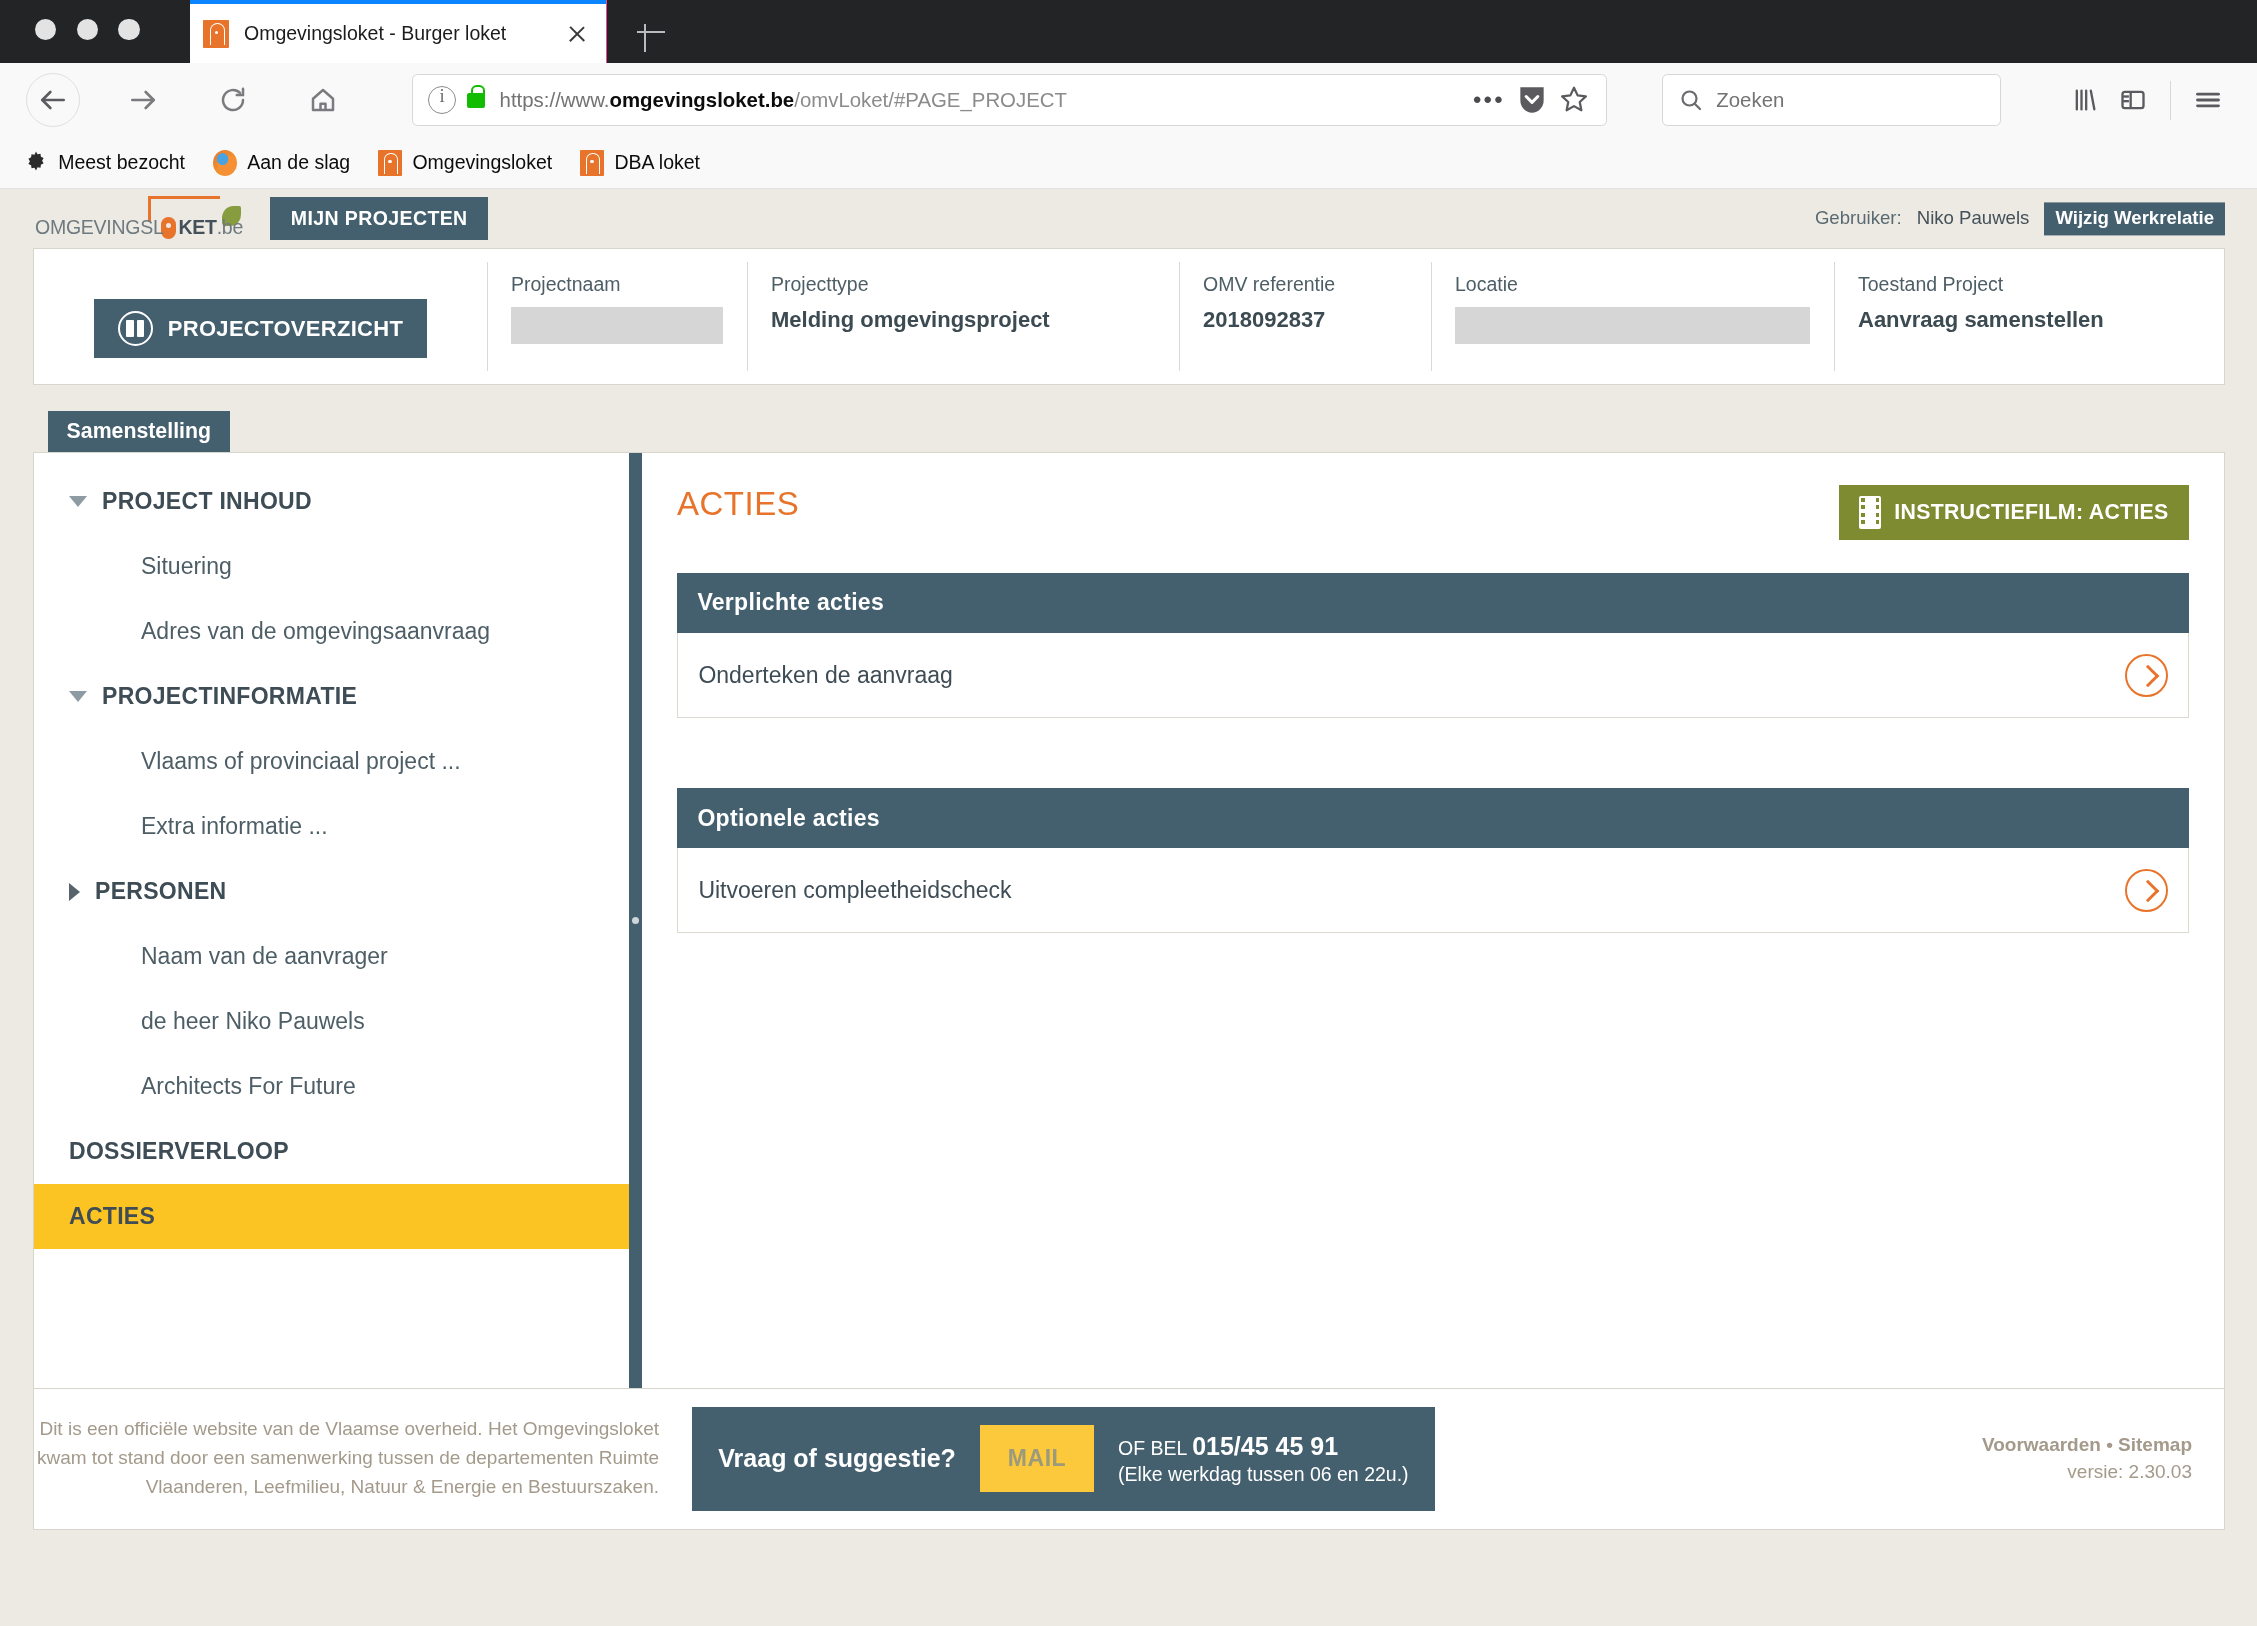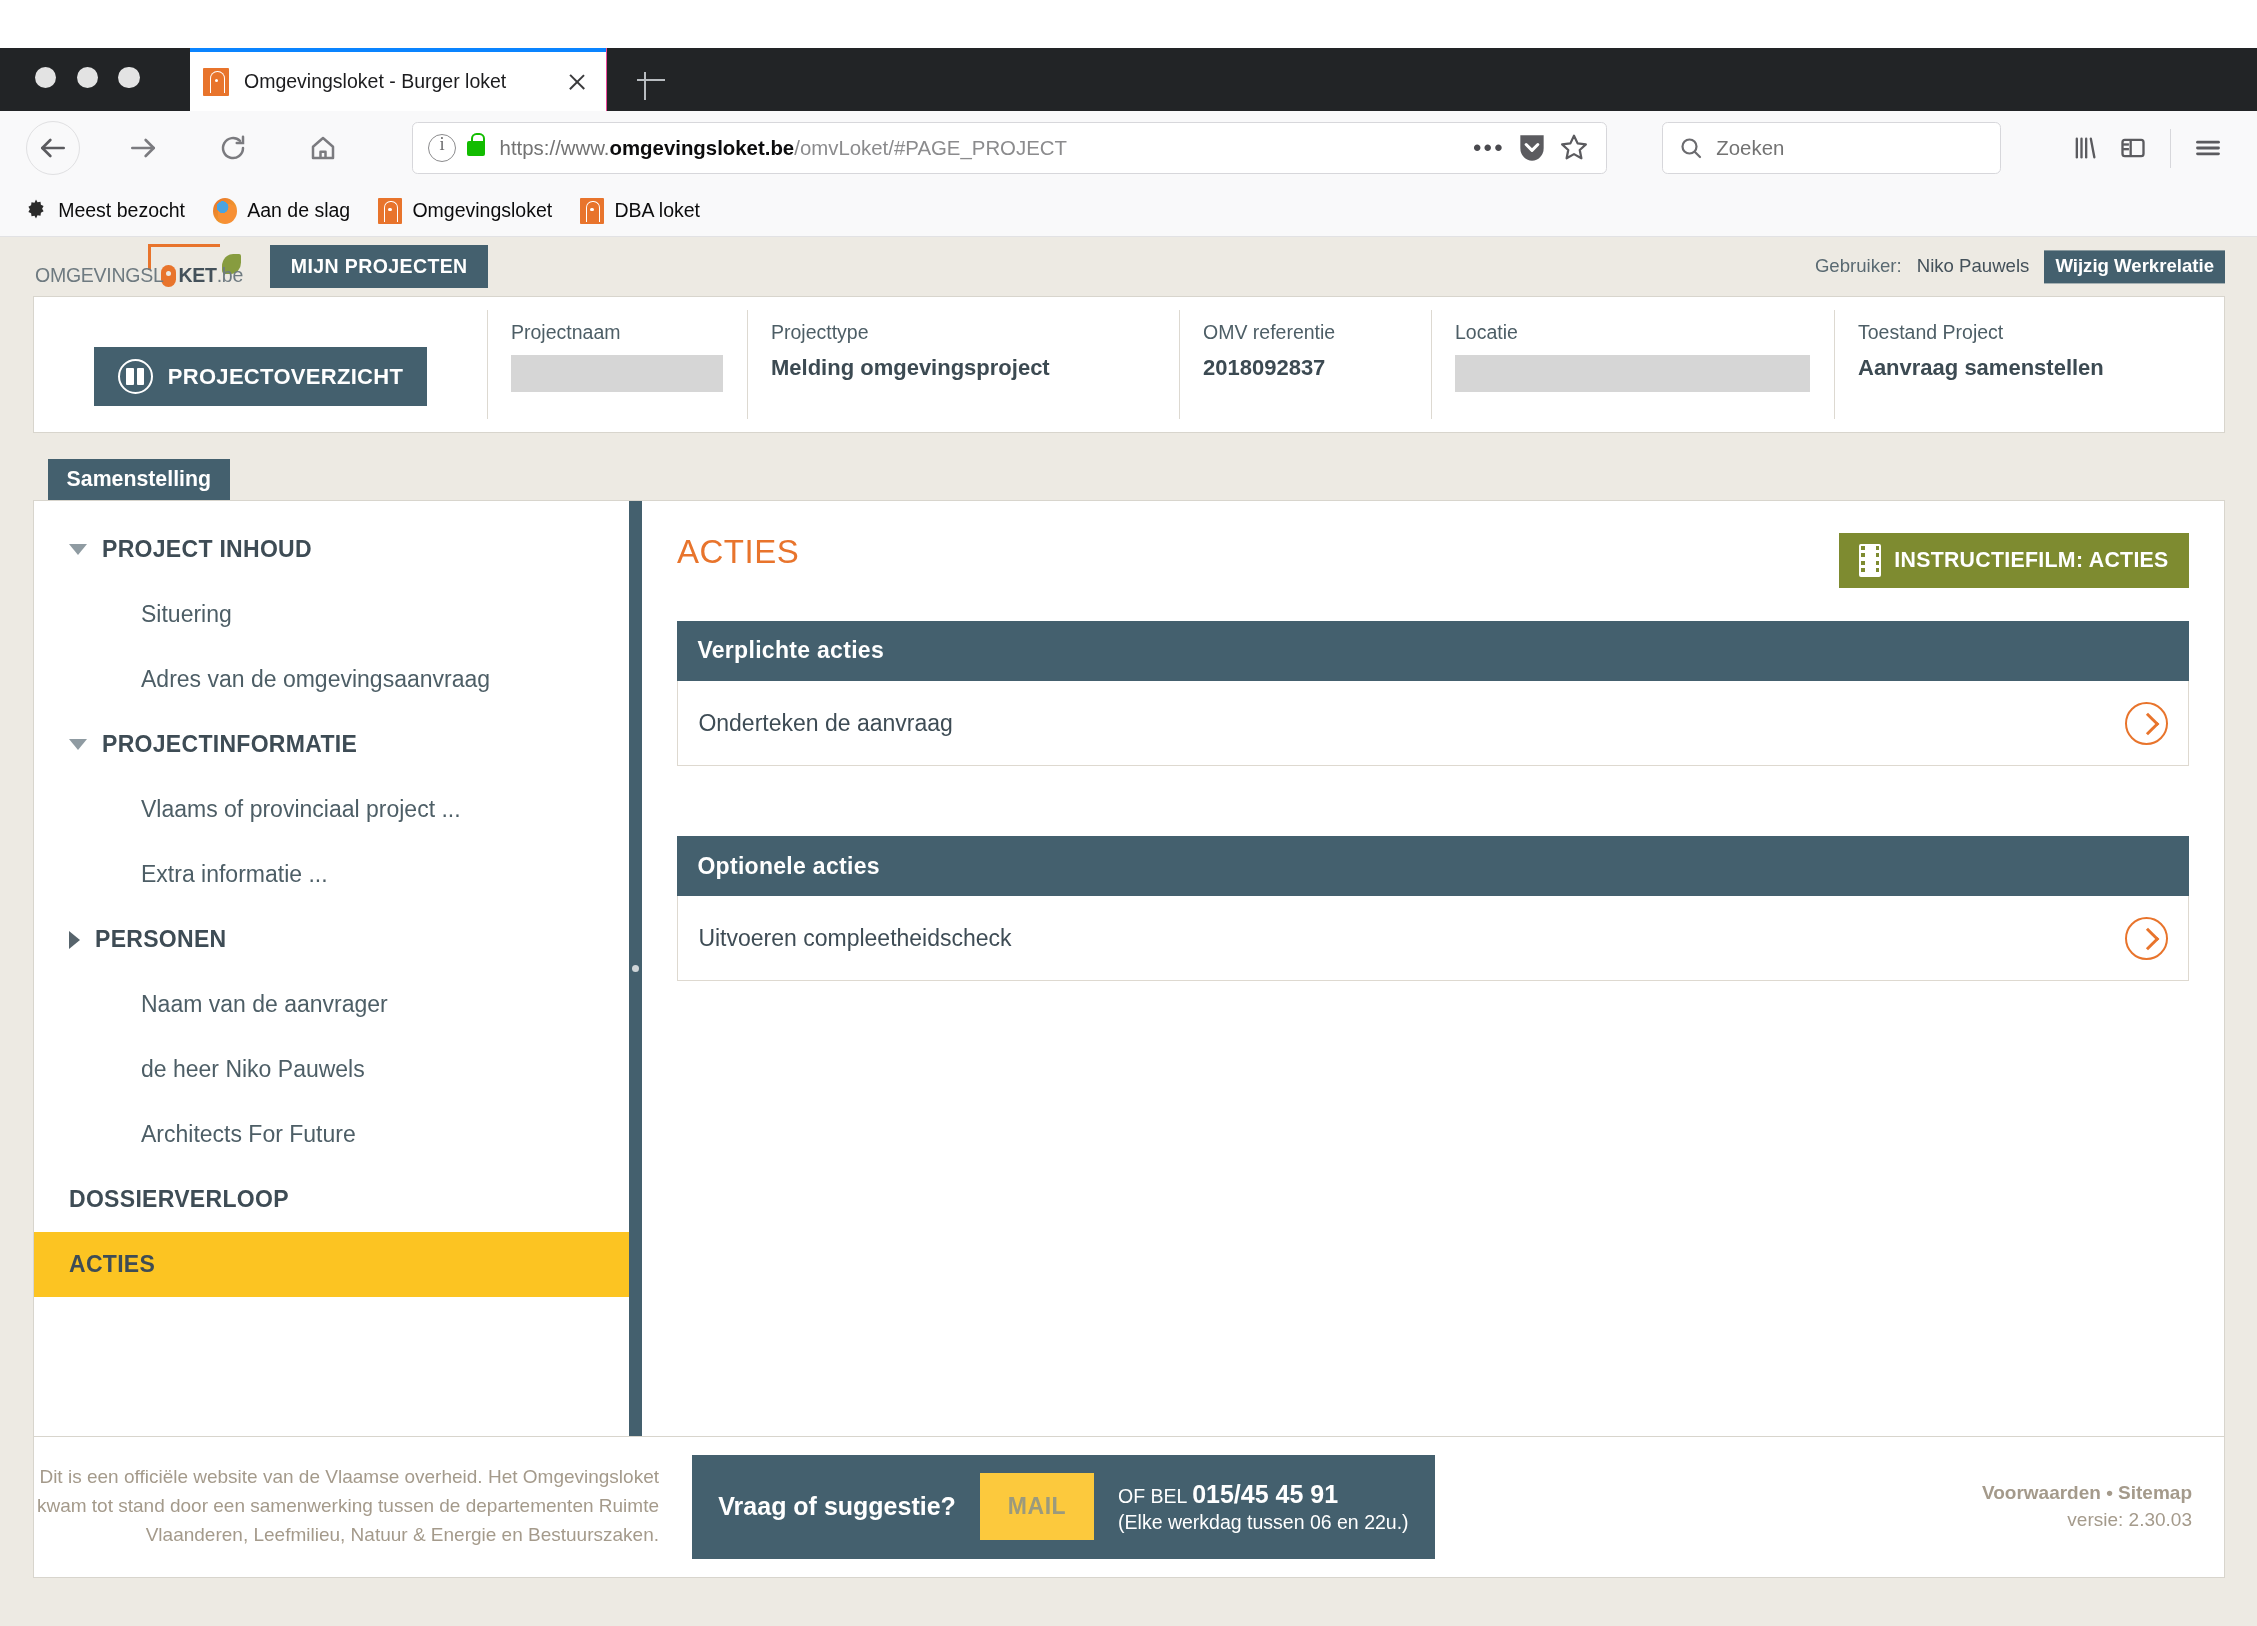--- a/index.html
+++ b/index.html
@@ -8,21 +8,21 @@
     font-family: "Liberation Sans", sans-serif;
     background: #ffffff;
     overflow: hidden;
   }
 
   
   .browser { width: 2258px; height: 1627px; display: flex; flex-direction: column; }
 
   .titlebar {
     height: 63px; background: #ec4899; position: relative; flex: none;
-    display: flex; align-items: flex-end; margin-top: 48px;
+    display: flex; align-items: flex-end;
   }
   .titlebar-dark-left {
     position: absolute; left: 0; top: 0; width: 190px; height: 63px;
     background: #222426;
   }
   .titlebar-dark-right {
     position: absolute; left: 607px; top: 0; right: 0; height: 63px;
     background: #222426;
   }
   .traffic { position: absolute; left: 35px; top: 18.6px; display: flex; gap: 20.4px; z-index: 5;}

